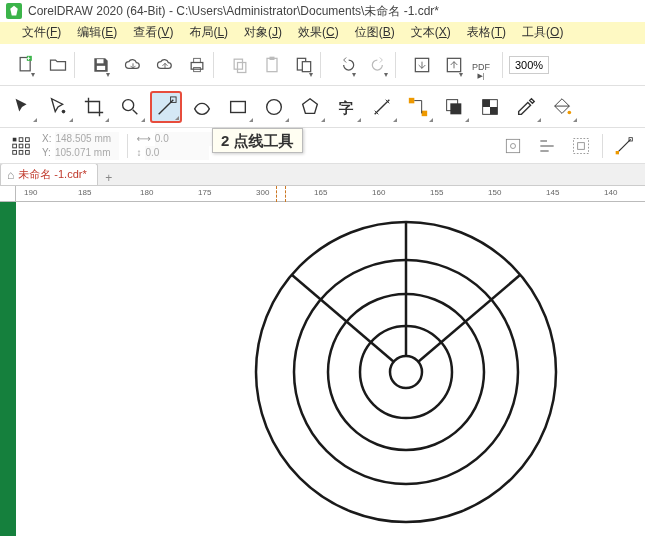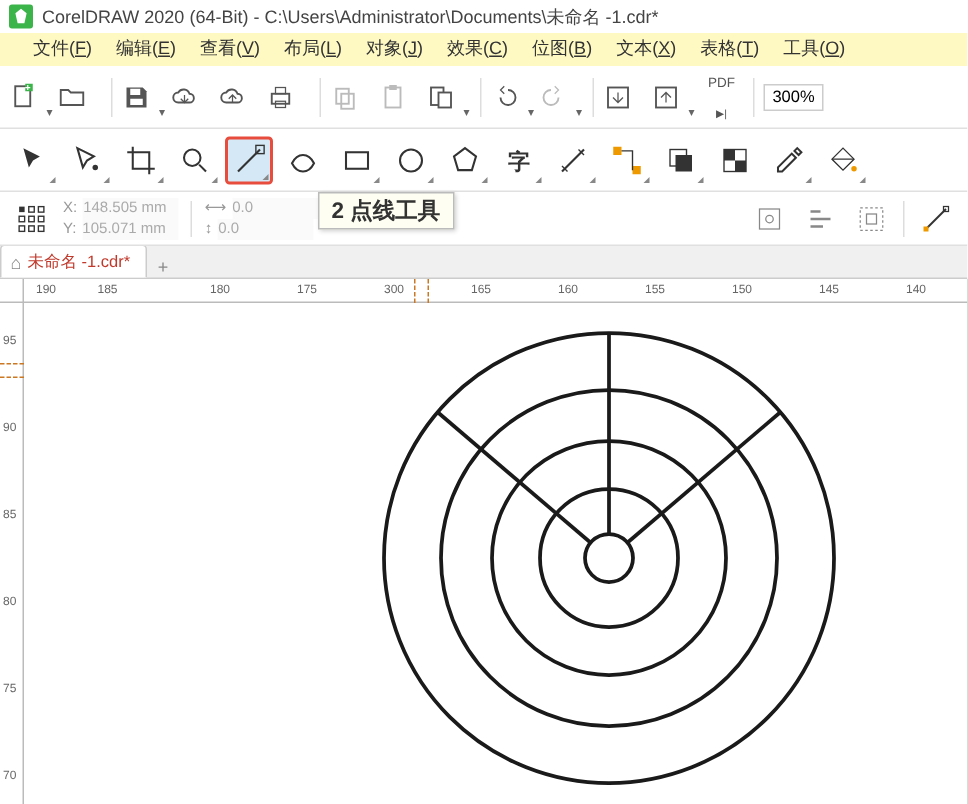--- a/index.html
+++ b/index.html
@@ -8,21 +8,21 @@
 .title-bar { height: 22px; background: #fff; display: flex; align-items: center; padding: 0 6px; gap: 6px; }
 .app-icon { width: 16px; height: 16px; background: #3bb44a; border-radius: 2px; display: flex; align-items: center; justify-content: center; }
 .app-icon svg { width: 12px; height: 12px; }
 .title-text { color: #444; font-size: 12px; }
 
 .menu-bar { height: 22px; background: #fef9c3; display: flex; align-items: flex-start; padding: 0 16px; gap: 4px; color: #333; }
 .menu-item { padding: 2px 6px; cursor: pointer; }
 .menu-hotkey { text-decoration: underline; }
 
 .toolbar { height: 42px; background: #fff; display: flex; align-items: center; padding: 0 6px; gap: 2px; border-bottom: 1px solid #e0e0e0; }
-.tb-btn { width: 30px; height: 30px; display: flex; align-items: center; justify-content: space-between; cursor: pointer; border-radius: 3px; position: relative; }
+.tb-btn { width: 30px; height: 30px; display: flex; align-items: center; justify-content: flex-end; cursor: pointer; border-radius: 3px; position: relative; }
 .tb-btn svg { width: 20px; height: 20px; }
 .tb-sep { width: 1px; height: 26px; background: #ddd; margin: 0 4px; }
 .tb-dd { font-size: 8px; color: #666; position: absolute; right: 1px; bottom: 1px; }
 .zoom-box { border: 1px solid #ccc; padding: 2px 4px; font-size: 11px; min-width: 40px; text-align: center; }
 
 .toolbox { height: 42px; background: #fff; display: flex; align-items: center; padding: 0 6px; gap: 4px; border-bottom: 1px solid #e0e0e0; }
 .tool-btn { width: 32px; height: 32px; display: flex; align-items: center; justify-content: center; cursor: pointer; border-radius: 3px; position: relative; }
 .tool-btn.active { border: 2px solid #e74c3c; background: #d4e8f5; }
 .tool-btn svg { width: 22px; height: 22px; }
 .tool-corner { position: absolute; right: 1px; bottom: 1px; width: 0; height: 0; border-left: 4px solid transparent; border-bottom: 4px solid #888; }
@@ -362,39 +362,30 @@
     <span>未命名 -1.cdr*</span>
   </div>
   <div class="doc-tab-add">+</div>
 </div>
 
 <div class="workspace">
   <div class="ruler-corner"></div>
   <div class="ruler-h">
     <div class="ruler-marker-h" style="left:260px;width:10px"></div>
   <span class="ruler-tick" style="left: 8px;">190</span>
-      <span class="ruler-tick" style="left: 49px;">185</span>
+      <span class="ruler-tick" style="left: 62px;">185</span>
       <span class="ruler-tick" style="left: 124px;">180</span>
       <span class="ruler-tick" style="left: 182px;">175</span>
       <span class="ruler-tick" style="left: 240px;">300</span>
       <span class="ruler-tick" style="left: 298px; text-align: right;">165</span>
       <span class="ruler-tick" style="left: 356px;">160</span>
       <span class="ruler-tick" style="left: 414px;">155</span>
       <span class="ruler-tick" style="left: 472px; text-align: center;">150</span>
       <span class="ruler-tick" style="left: 530px;">145</span>
       <span class="ruler-tick" style="left: 588px;">140</span>
-    </div>
-  <div class="ruler-v">
-    <div class="ruler-marker-v" style="top:40px;height:10px"></div>
-  <span class="ruler-tick" style="top: 20px;">95</span>
-      <span class="ruler-tick" style="top: 78px;">90</span>
-      <span class="ruler-tick" style="top: 136px;">85</span>
-      <span class="ruler-tick" style="top: 194px;">80</span>
-      <span class="ruler-tick" style="top: 252px;">75</span>
-      <span class="ruler-tick" style="top: 310px;">70</span>
     </div>
   <div class="canvas">
     <svg class="drawing" width="320" height="320" viewBox="0 0 320 320">
       <g stroke="#1a1a1a" stroke-width="2.5" fill="none">
         <circle cx="160" cy="160" r="150"></circle>
         <circle cx="160" cy="160" r="112"></circle>
         <circle cx="160" cy="160" r="78"></circle>
         <circle cx="160" cy="160" r="46"></circle>
         <circle cx="160" cy="160" r="16"></circle>
         <line x1="160" y1="10" x2="160" y2="144"></line>

